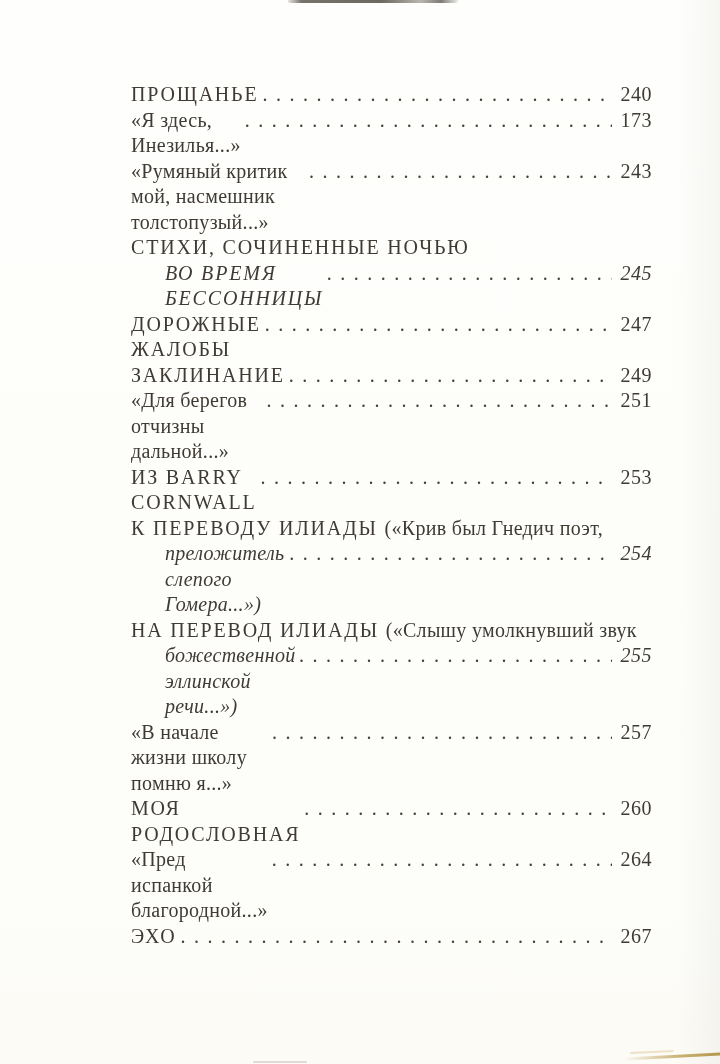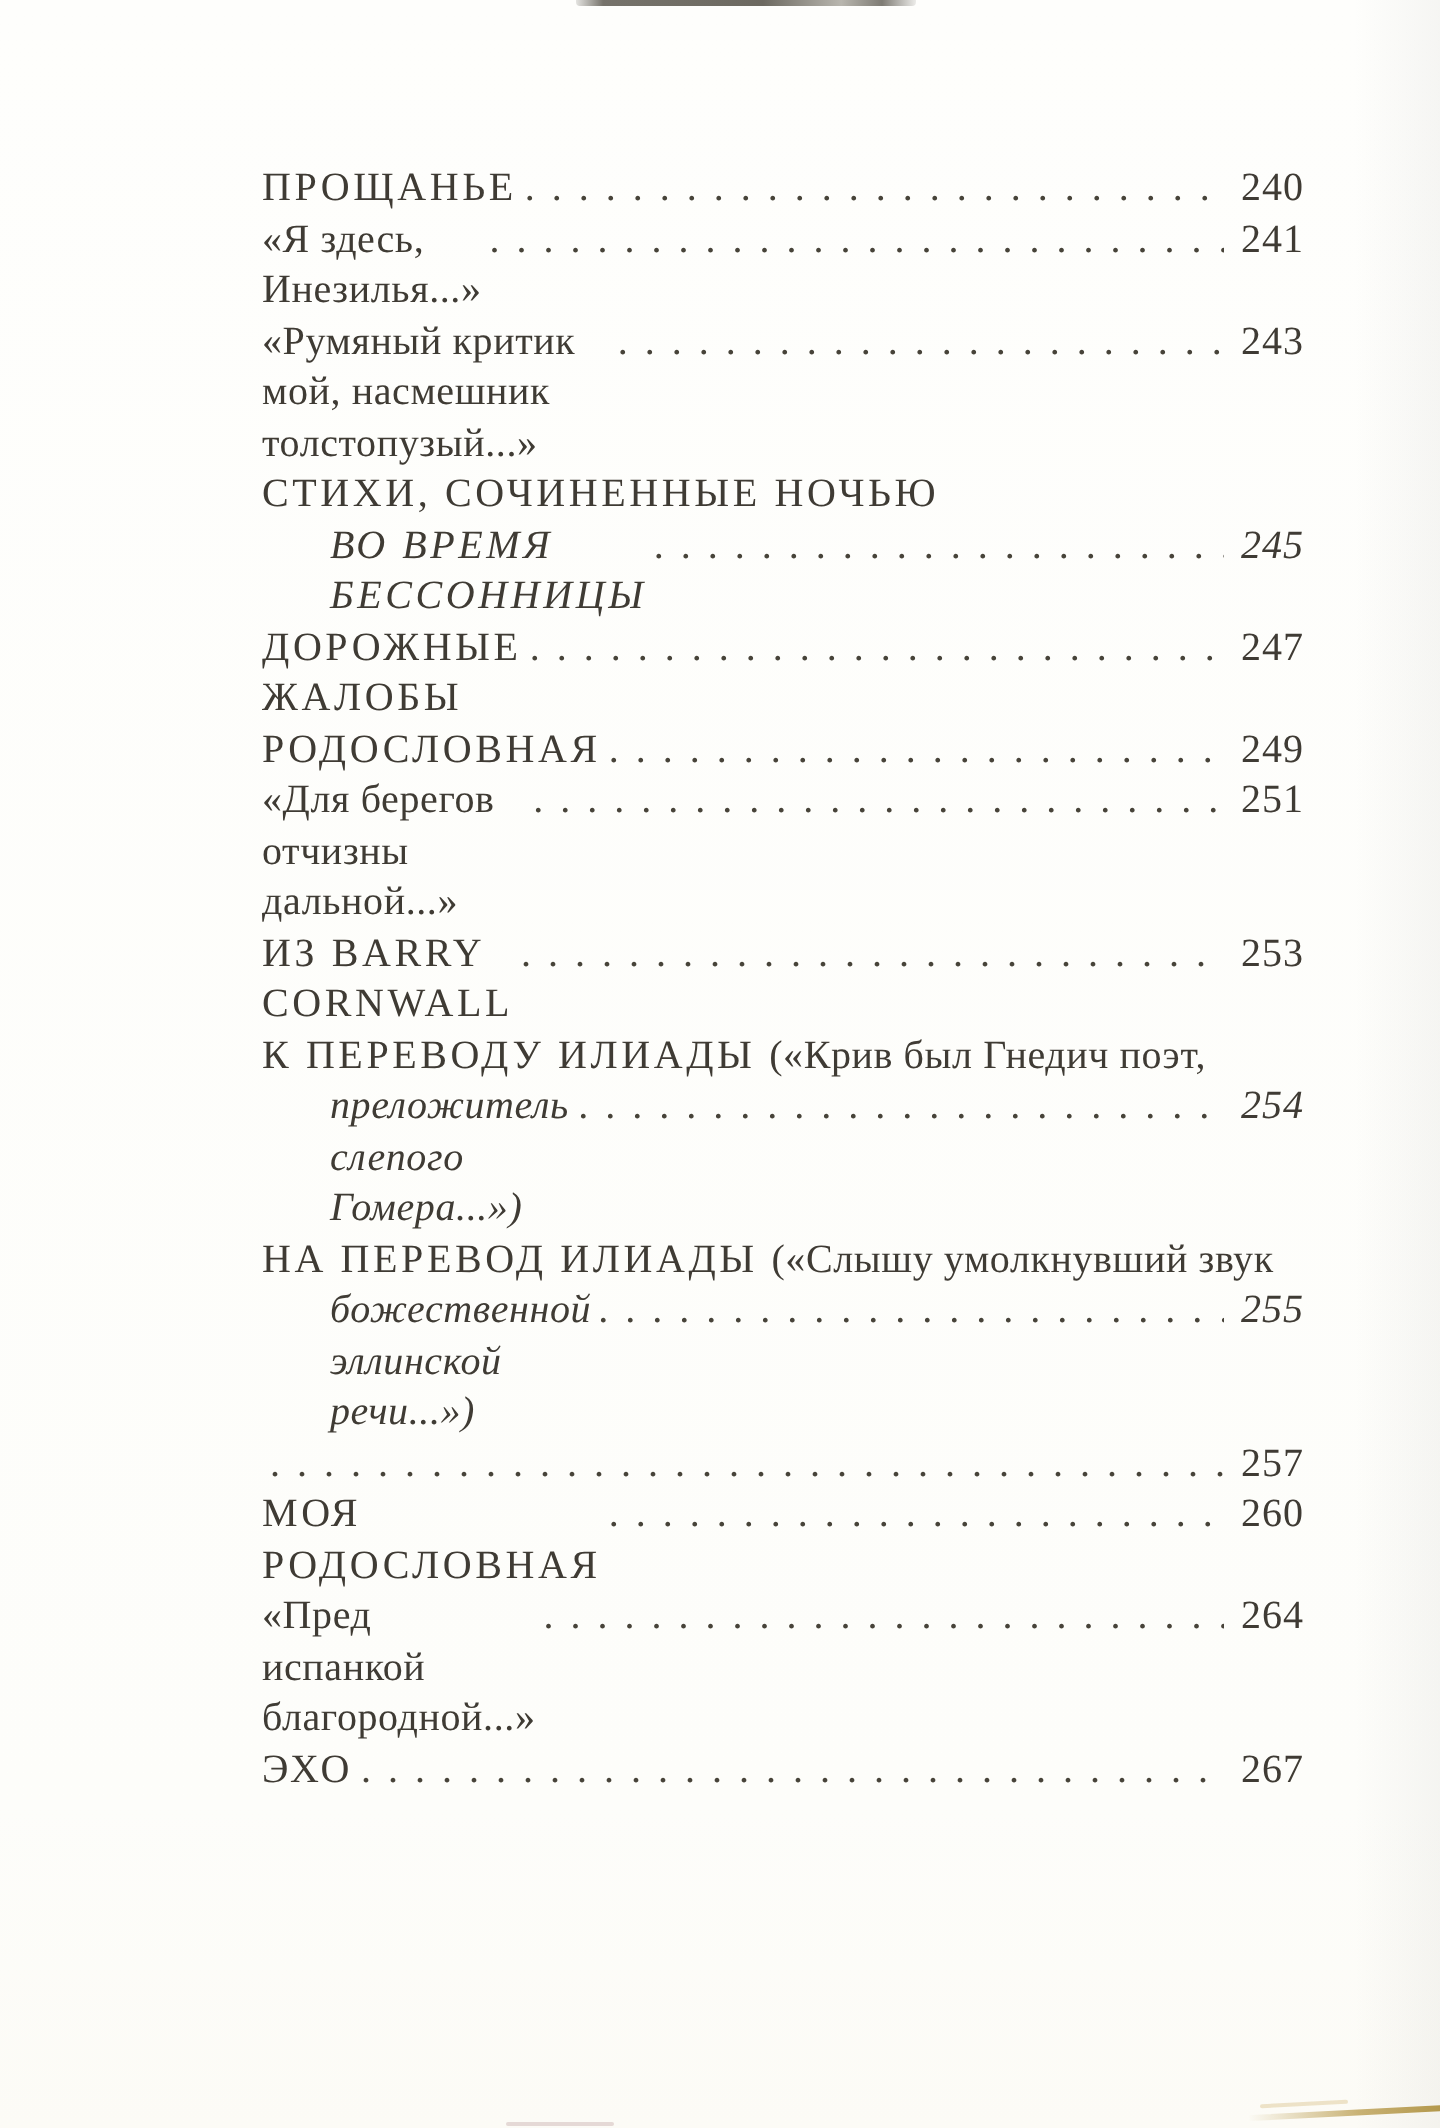--- a/index.html
+++ b/index.html
@@ -75,42 +75,42 @@
   <div class="toc-block">
     <div>
         <div class="row">
           <span class="txt"><span class="seg-caps">ПРОЩАНЬЕ</span></span>
           <span class="leader"></span>
           <span class="pageref">240</span>
         </div>
         <div class="row">
           <span class="txt"><span class="seg-norm">«Я здесь, Инезилья...»</span></span>
           <span class="leader"></span>
-          <span class="pageref">241</span>
+          <span class="pageref">173</span>
         </div>
         <div class="row">
           <span class="txt"><span class="seg-norm">«Румяный критик мой, насмешник толстопузый...»</span></span>
           <span class="leader"></span>
           <span class="pageref">243</span>
         </div>
         <div class="row">
           <span class="txt"><span class="seg-caps">СТИХИ, СОЧИНЕННЫЕ НОЧЬЮ</span></span>
         </div>
         <div class="row indent">
           <span class="txt"><span class="seg-caps">ВО ВРЕМЯ БЕССОННИЦЫ</span></span>
           <span class="leader"></span>
           <span class="pageref">245</span>
         </div>
         <div class="row">
           <span class="txt"><span class="seg-caps">ДОРОЖНЫЕ ЖАЛОБЫ</span></span>
           <span class="leader"></span>
           <span class="pageref">247</span>
         </div>
         <div class="row">
-          <span class="txt"><span class="seg-caps">РОДОСЛОВНАЯ</span></span>
+          <span class="txt"><span class="seg-caps">ЗАКЛИНАНИЕ</span></span>
           <span class="leader"></span>
           <span class="pageref">249</span>
         </div>
         <div class="row">
           <span class="txt"><span class="seg-norm">«Для берегов отчизны дальной...»</span></span>
           <span class="leader"></span>
           <span class="pageref">251</span>
         </div>
         <div class="row">
           <span class="txt"><span class="seg-caps">ИЗ BARRY CORNWALL</span></span>
@@ -127,20 +127,21 @@
         </div>
         <div class="row">
           <span class="txt"><span class="seg-caps">НА ПЕРЕВОД ИЛИАДЫ </span><span class="seg-norm">(«Слышу умолкнувший звук</span></span>
         </div>
         <div class="row indent">
           <span class="txt"><span class="seg-norm">божественной эллинской речи...»)</span></span>
           <span class="leader"></span>
           <span class="pageref">255</span>
         </div>
         <div class="row">
+          <span class="txt"><span class="seg-norm">«В начале жизни школу помню я...»</span></span>
           <span class="leader"></span>
           <span class="pageref">257</span>
         </div>
         <div class="row">
           <span class="txt"><span class="seg-caps">МОЯ РОДОСЛОВНАЯ</span></span>
           <span class="leader"></span>
           <span class="pageref">260</span>
         </div>
         <div class="row">
           <span class="txt"><span class="seg-norm">«Пред испанкой благородной...»</span></span>

